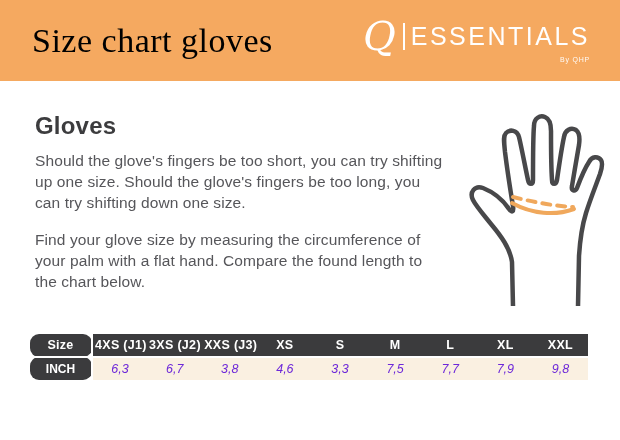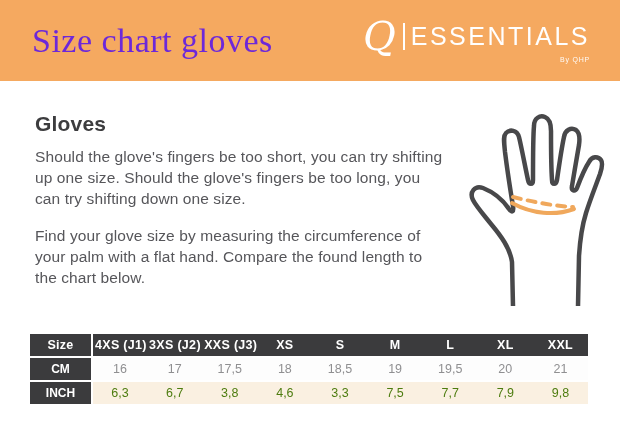--- a/index.html
+++ b/index.html
@@ -9,36 +9,36 @@
   }
 
   
   .banner {
     position:absolute; left:0; top:0; width:620px; height:81px;
     background:#F5A960; display:flex; align-items:center;
     justify-content:space-between; box-sizing:border-box; padding:0 30px 0 32px;
   }
   .banner-title {
     font-family:"Liberation Serif", serif; font-weight:400;
-    font-size:34px; color:#6d28d9; letter-spacing:0.5px; white-space:nowrap;
+    font-size:34px; color:#000000; letter-spacing:0.5px; white-space:nowrap;
   }
   .logo { display:flex; flex-direction:column; align-items:flex-end; color:#ffffff; }
   .logo-main { display:flex; align-items:center; }
   .logo-q {
     font-family:"DejaVu Serif", serif; font-style:italic;
     font-size:40px; line-height:0.9; margin-right:7px; font-weight:400;
   }
   .logo-bar { width:2px; height:27px; background:#ffffff; margin-right:6px; }
   .logo-name { font-size:25px; font-weight:300; letter-spacing:2.5px; line-height:1; }
   .logo-byline { font-size:7px; letter-spacing:0.8px; margin-top:2px; opacity:0.95; }
 
   
   .intro { position:absolute; left:35px; top:112px; width:412px; }
   .intro-heading {
-    margin:0 0 10px 0; font-size:21px; font-weight:700; color:#3C3C3E; letter-spacing:0.2px;
+    margin:0 0 10px 0; font-size:24px; font-weight:700; color:#3C3C3E; letter-spacing:0.2px;
   }
   .intro p {
     margin:0 0 16px 0; font-size:15.5px; line-height:21px; color:#56565A; letter-spacing:0.1px;
   }
 
   
   .hand-wrap { position:absolute; left:449px; top:96px; width:166px; height:210px; }
 
   
   .size-table {
@@ -46,27 +46,27 @@
     border-collapse:collapse; table-layout:fixed;
   }
   .size-table th, .size-table td {
     height:22px; padding:0 2px; text-align:center; vertical-align:middle;
     font-size:12.5px; overflow:hidden; white-space:nowrap;
   }
   .size-table thead th {
     background:#3B3B3D; color:#ffffff; font-weight:600; letter-spacing:0.3px;
   }
   .size-table thead th.label-col { font-weight:700; }
-  .size-table .label-col { width:57px; border-right:2px solid #ffffff; }
+  .size-table .label-col { width:57px; border-right:2px solid #ffffff;border-radius:9px; }
   .size-table tbody tr td { border-top:2px solid #ffffff; }
   .size-table tbody td.label-cell {
     background:#3B3B3D; color:#ffffff; font-weight:600; font-size:12px;
   }
   .size-table tr.row-cm td.value-cell   { background:#FDFDFD; color:#8F8F91; }
-  .size-table tr.row-inch td.value-cell { background:#FAF0E1; color:#4d7c0f; }
+  .size-table tr.row-inch td.value-cell { background:#FAF0E1; color:#6d28d9;font-style:italic; }
 </style>
 </head>
 <body>
 
 <div class="page">
 
   <div class="banner">
     <div class="banner-title">Size chart gloves</div>
     <div class="logo">
       <div class="logo-main">
@@ -131,32 +131,20 @@
           <th>XXS (J3)</th>
           <th>XS</th>
           <th>S</th>
           <th>M</th>
           <th>L</th>
           <th>XL</th>
           <th>XXL</th>
         </tr>
       </thead>
     <tbody>
-        <tr class="row-cm">
-          <td class="label-cell label-col">CM</td>
-          <td class="value-cell">16</td>
-          <td class="value-cell">17</td>
-          <td class="value-cell">17,5</td>
-          <td class="value-cell">18</td>
-          <td class="value-cell">18,5</td>
-          <td class="value-cell">19</td>
-          <td class="value-cell">19,5</td>
-          <td class="value-cell">20</td>
-          <td class="value-cell">21</td>
-        </tr>
         <tr class="row-inch">
           <td class="label-cell label-col">INCH</td>
           <td class="value-cell">6,3</td>
           <td class="value-cell">6,7</td>
           <td class="value-cell">3,8</td>
           <td class="value-cell">4,6</td>
           <td class="value-cell">3,3</td>
           <td class="value-cell">7,5</td>
           <td class="value-cell">7,7</td>
           <td class="value-cell">7,9</td>

